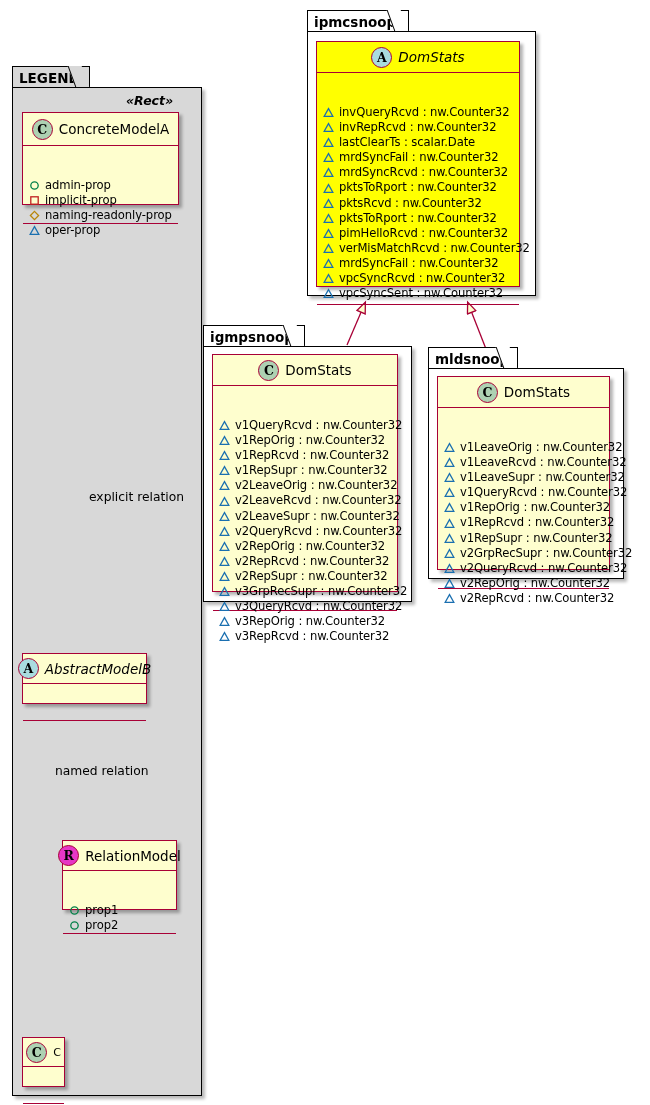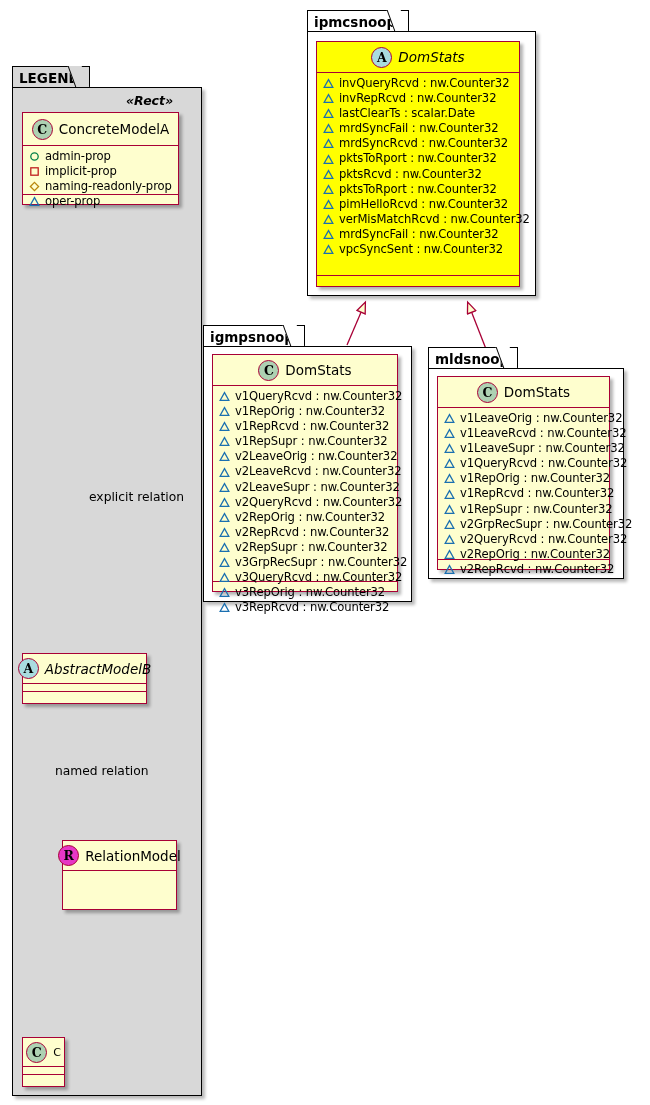--- a/index.html
+++ b/index.html
@@ -41,20 +41,21 @@
   .cls-head{
     box-sizing:border-box;border-bottom:1.3px solid #A80036;
     display:flex;align-items:center;justify-content:center;
     padding:4px 8px;gap:6px;
   }
   .cls-name{font-size:13.5px;color:#000;white-space:nowrap;text-align:right;}
   .cls-name.italic{font-style:italic;}
   .cls-attrs{
     box-sizing:border-box;border-bottom:1.3px solid #A80036;
     padding:3px 4px 3px 6px;
+    margin-top:29px;
   }
   .cls-methods{box-sizing:border-box;height:11px;}
   .attr{
     display:flex;align-items:center;gap:5px;
     font-size:11.6px;color:#000;line-height:15.1px;white-space:nowrap;
   }
   .attr-txt{letter-spacing:-.1px;}
 
   
   .cicon{
@@ -166,20 +167,38 @@
   </div>
   <div class="cls-attrs" style="height:8px;"></div>
   <div class="cls-methods"></div>
 </div>
 
 <div class="cls" style="left:62px;top:840px;width:115px;height:70px;">
   <div class="cls-head" style="height:30px;">
     <span class="cicon r">R</span>
     <span class="cls-name">RelationModel</span>
   </div>
+  <div class="cls-attrs" style="height:34px;">
+      <div class="attr">
+       <span class="vis">
+          <svg width="11" height="11" viewBox="0 0 11 11">
+            <circle cx="5.5" cy="5.5" r="3.7" fill="none" stroke="#038048" stroke-width="1.3"></circle>
+          </svg>
+        </span>
+       <span class="attr-txt">prop1</span>
+     </div>
+      <div class="attr">
+       <span class="vis">
+          <svg width="11" height="11" viewBox="0 0 11 11">
+            <circle cx="5.5" cy="5.5" r="3.7" fill="none" stroke="#038048" stroke-width="1.3"></circle>
+          </svg>
+        </span>
+       <span class="attr-txt">prop2</span>
+     </div>
+    </div>
   <div class="cls-methods" style="height:4px;"></div>
 </div>
 
 <div class="cls" style="left:22px;top:1037px;width:43px;height:50px;">
   <div class="cls-head" style="height:29px;">
     <span class="cicon c">C</span>
     <span class="cls-name" style="font-size:11px;">C</span>
   </div>
   <div class="cls-attrs" style="height:8px;"></div>
   <div class="cls-methods"></div>
@@ -288,20 +307,28 @@
           </svg>
         </span>
        <span class="attr-txt">mrdSyncFail : nw.Counter32</span>
      </div>
       <div class="attr">
        <span class="vis">
           <svg width="11" height="11" viewBox="0 0 11 11">
             <path d="M5.5,1.6 L9.8,9.3 L1.2,9.3 z" fill="none" stroke="#1A6FB0" stroke-width="1.3"></path>
           </svg>
         </span>
+       <span class="attr-txt">vpcSyncRcvd : nw.Counter32</span>
+     </div>
+      <div class="attr">
+       <span class="vis">
+          <svg width="11" height="11" viewBox="0 0 11 11">
+            <path d="M5.5,1.6 L9.8,9.3 L1.2,9.3 z" fill="none" stroke="#1A6FB0" stroke-width="1.3"></path>
+          </svg>
+        </span>
        <span class="attr-txt">vpcSyncSent : nw.Counter32</span>
      </div>
     </div>
   <div class="cls-methods" style="height:9px;"></div>
 </div>
 
 <div class="pkg" style="left:203px;top:325px;width:209px;height:277px;">
   <div class="pkg-tab" style="width:102px;">
     <span>igmpsnoop</span>
   </div>

